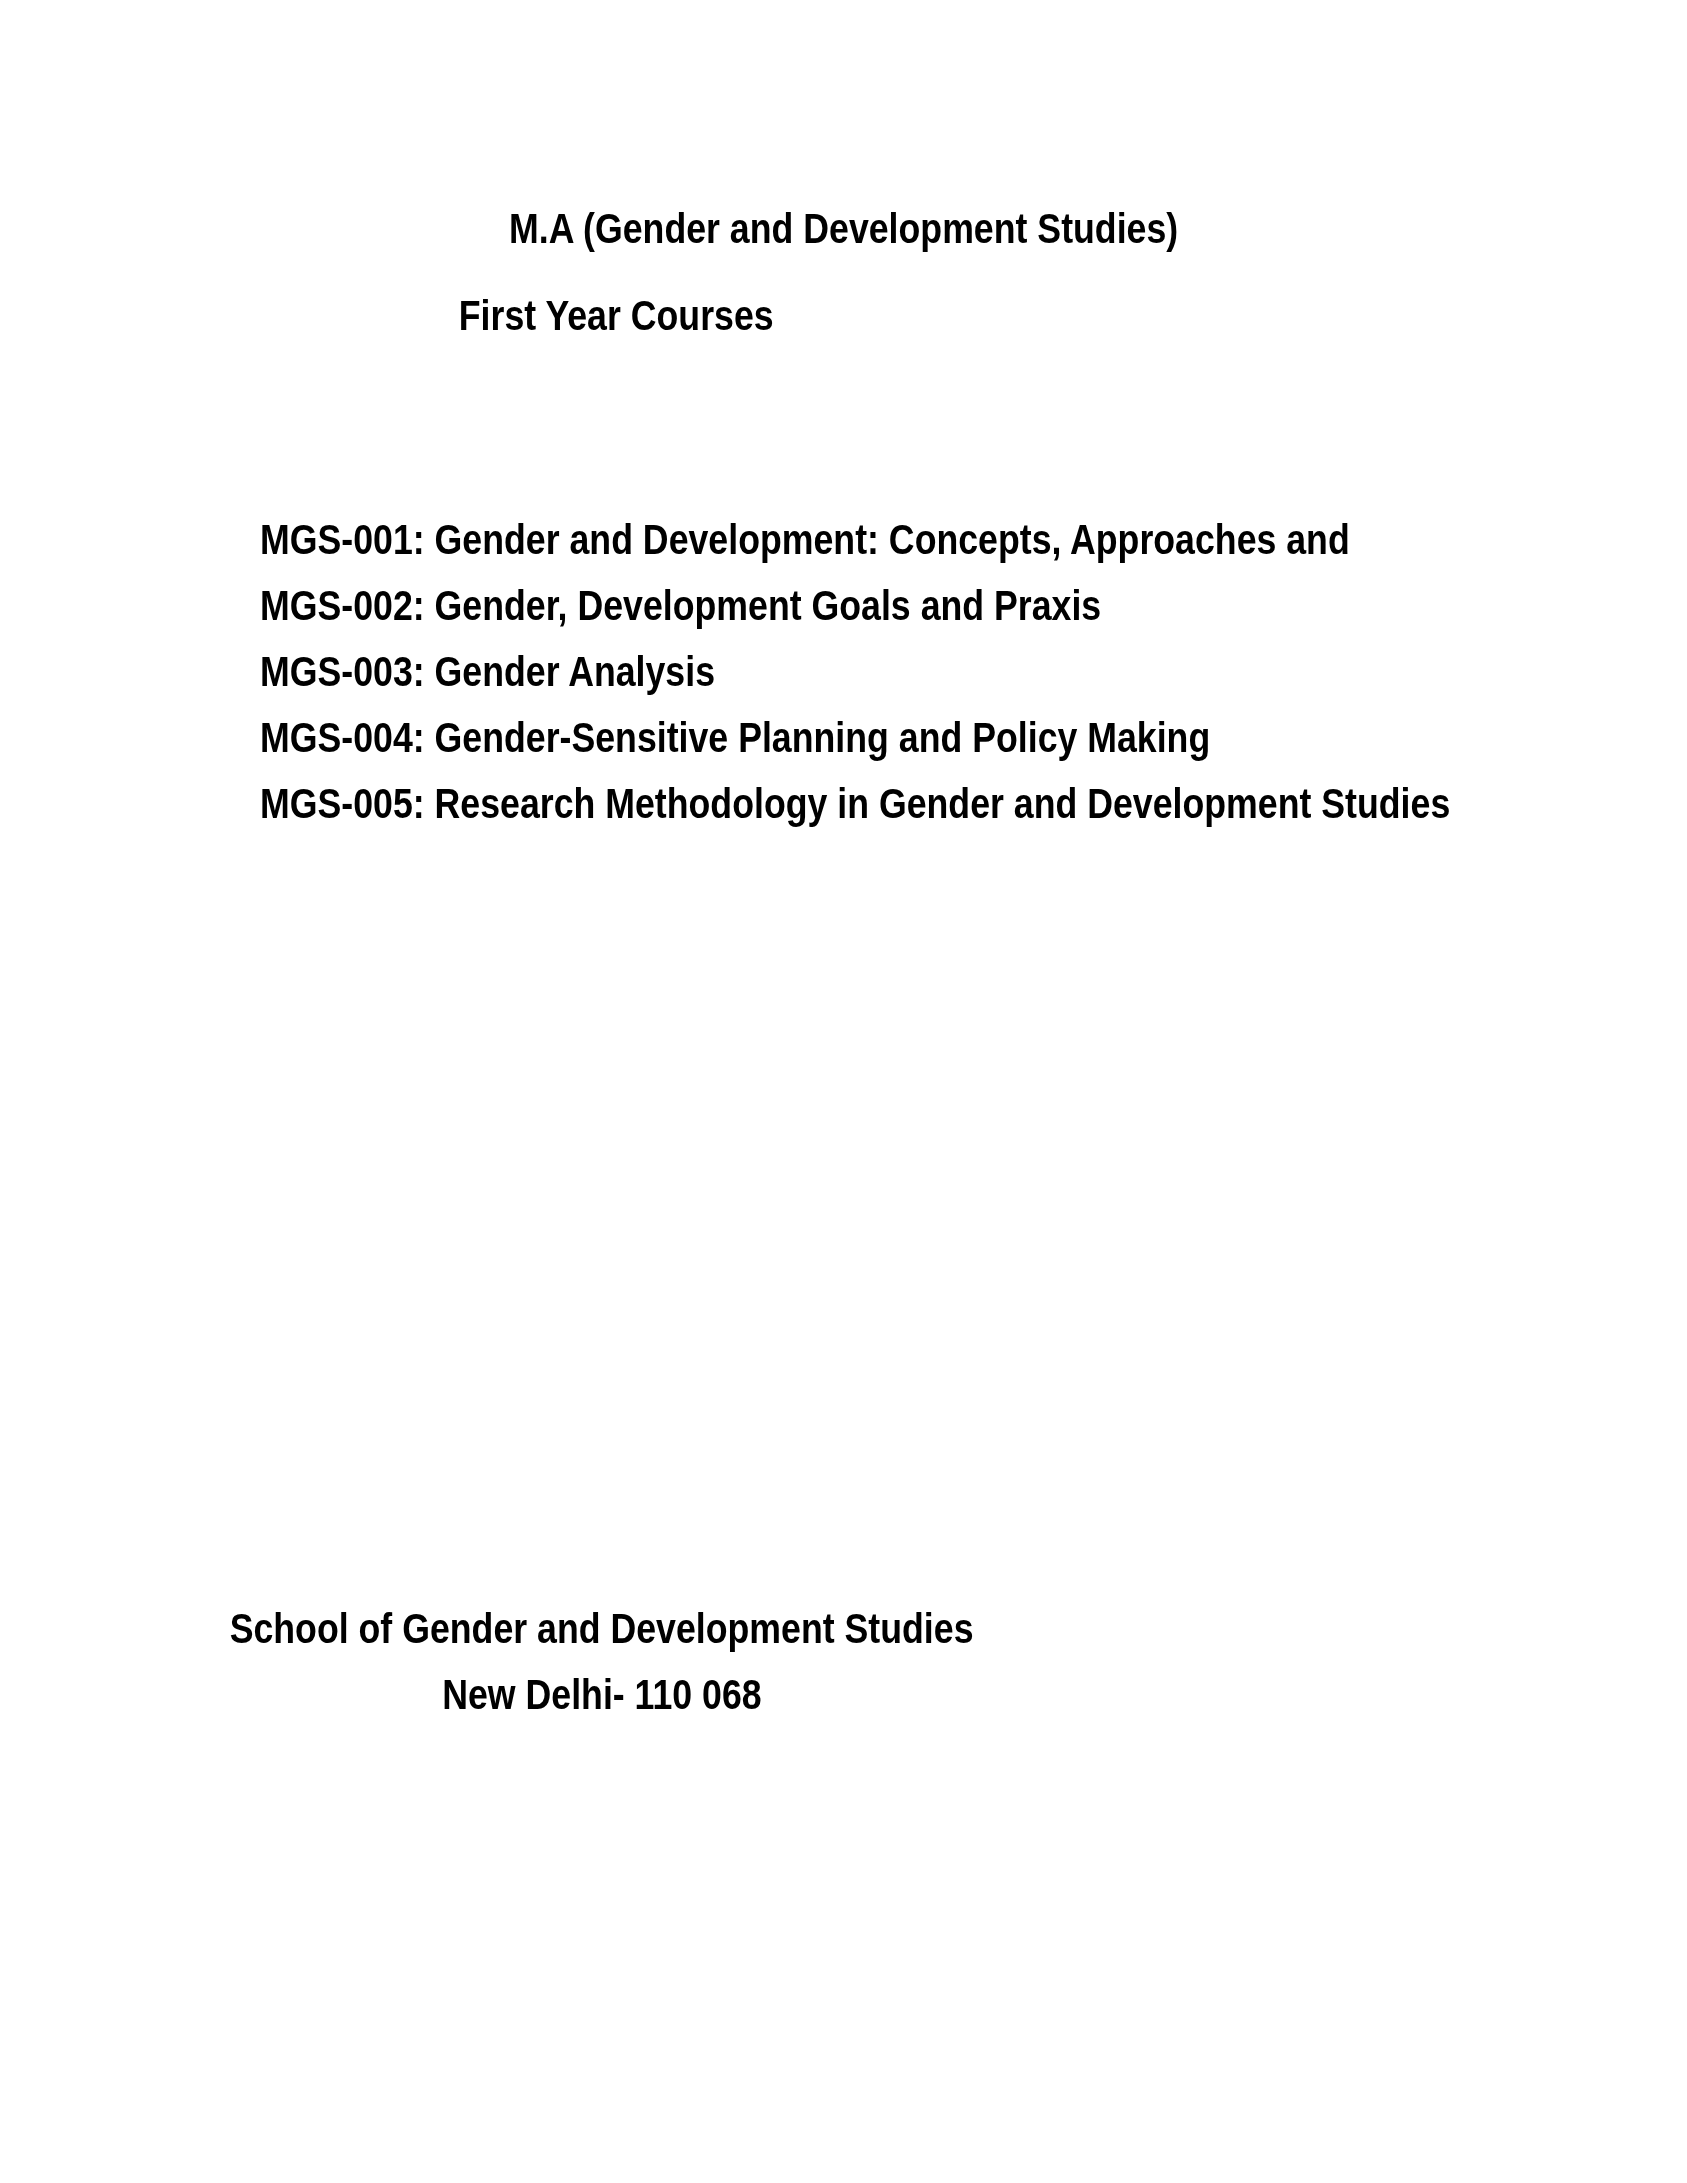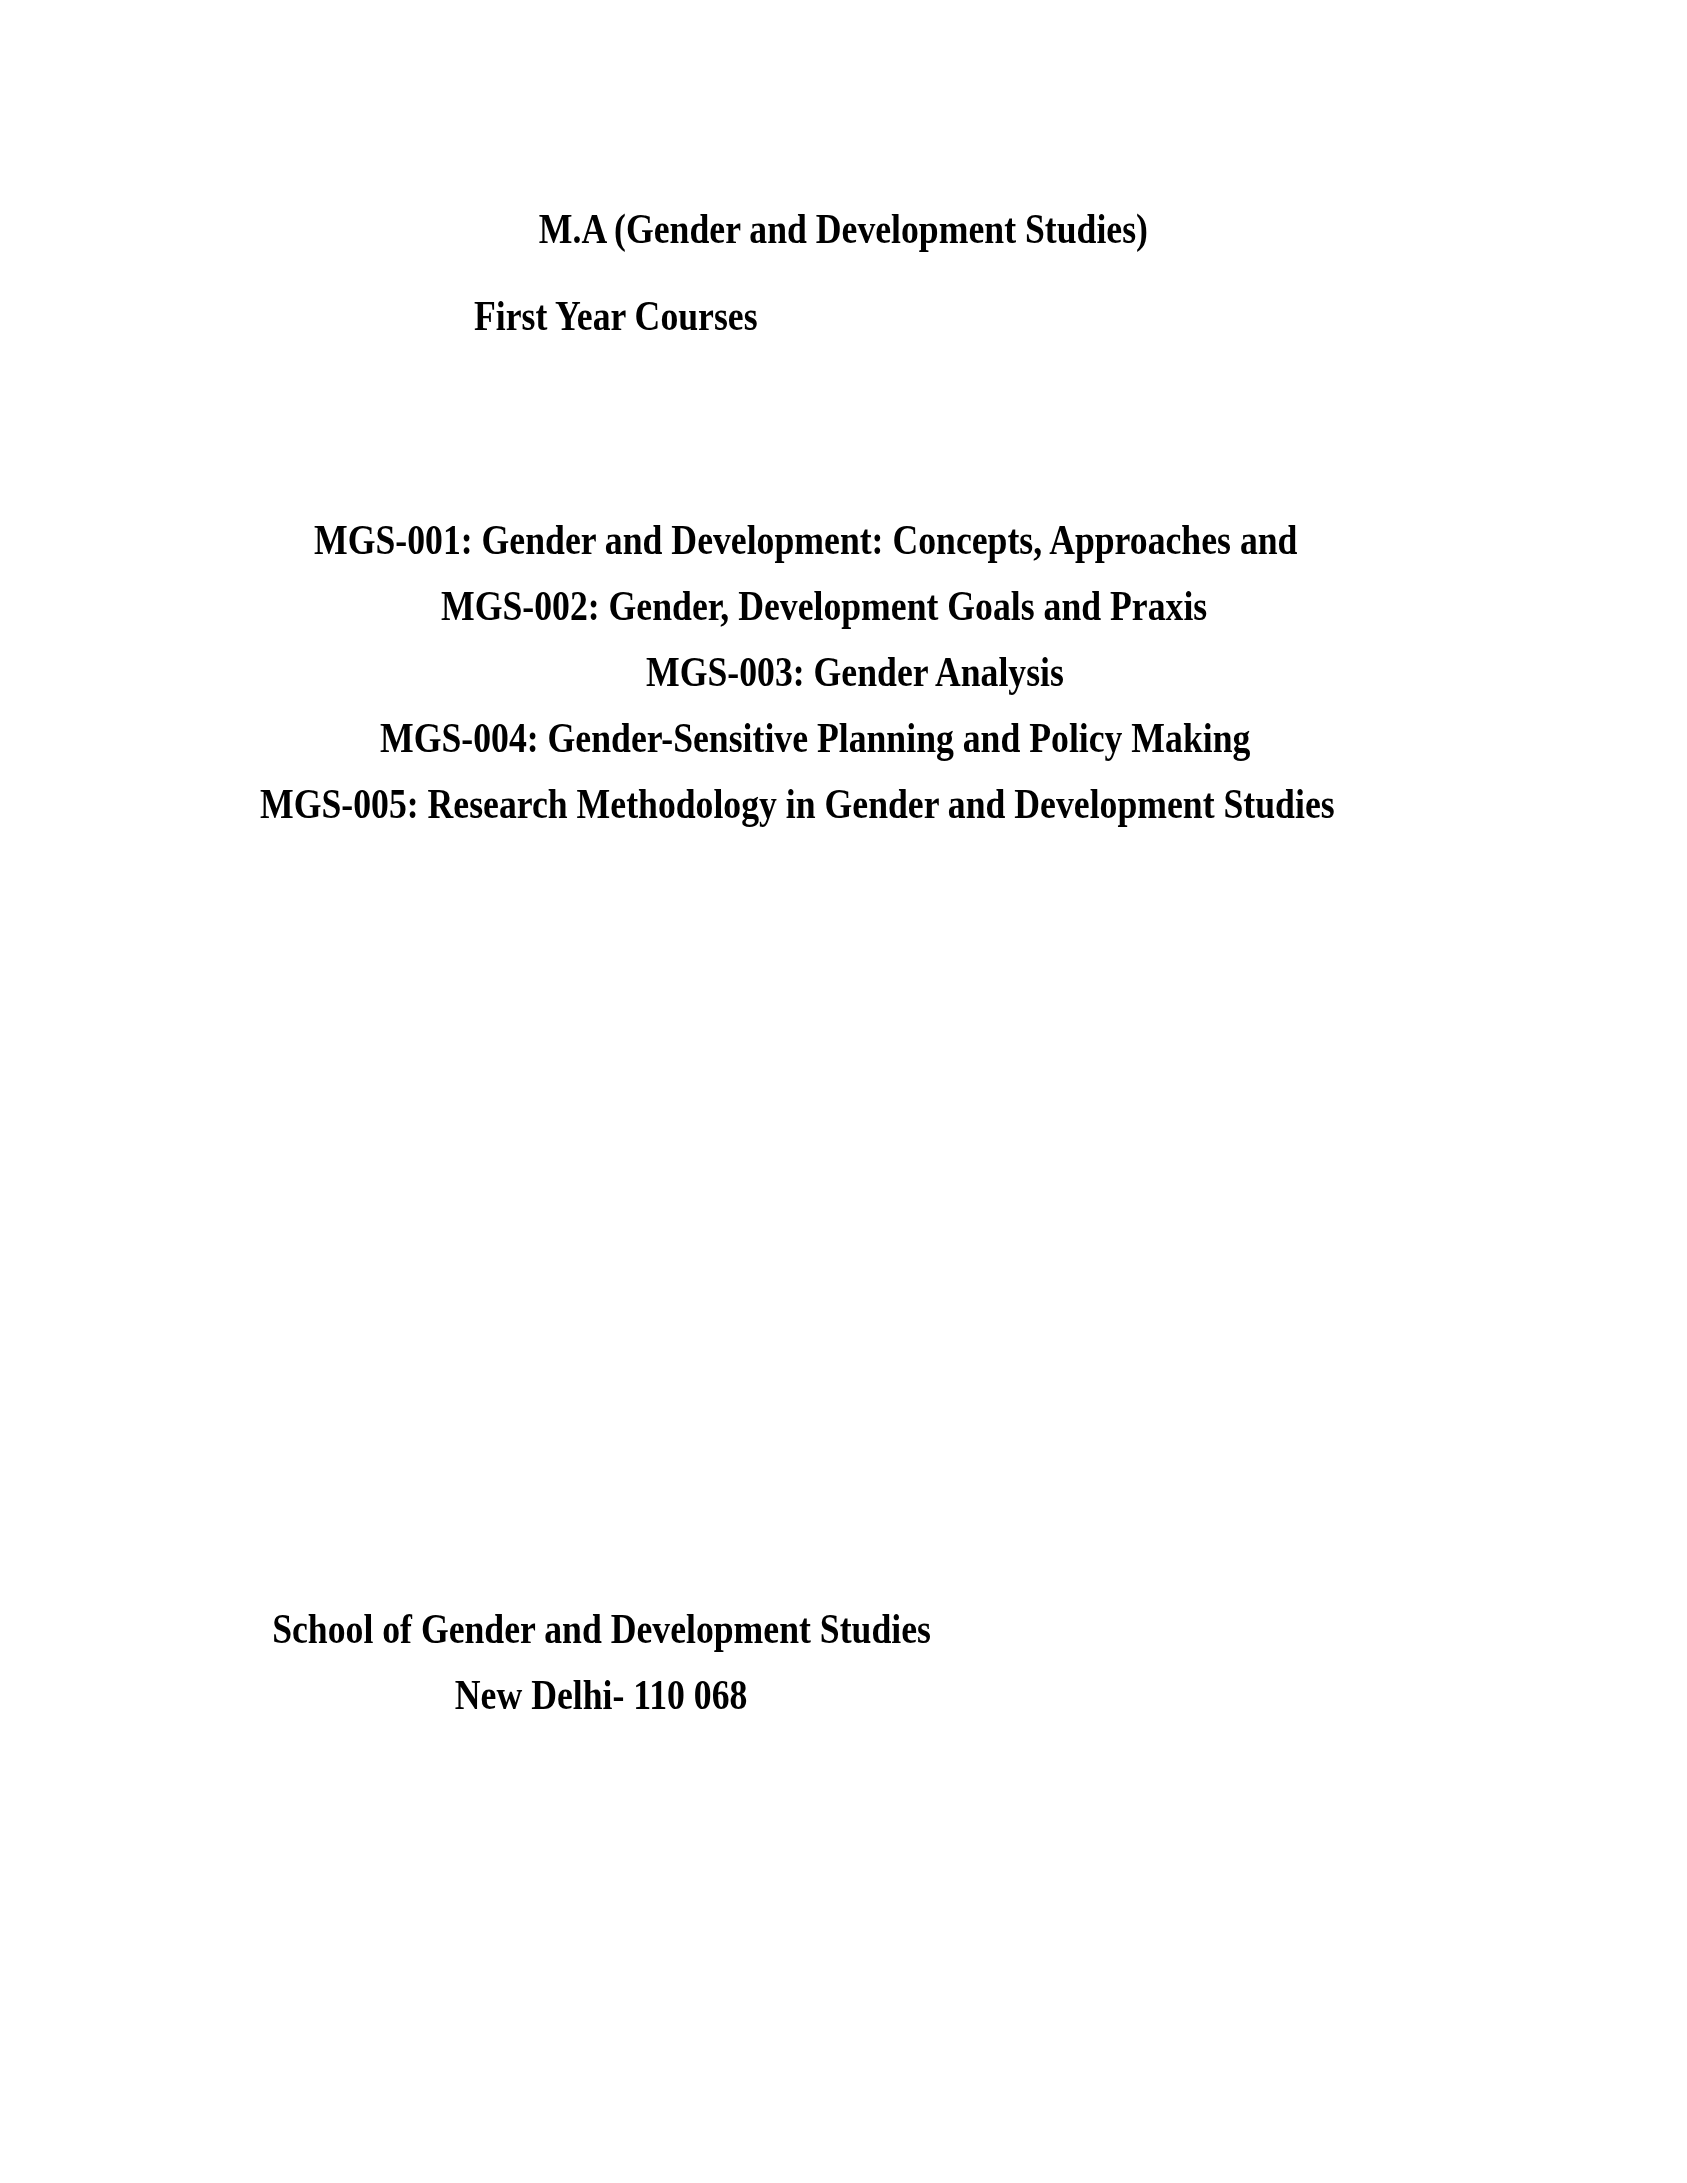--- a/index.html
+++ b/index.html
@@ -6,29 +6,28 @@
     margin: 0;
     padding: 0;
     background: #ffffff;
   }
   .page {
     position: relative;
     width: 1687px;
     height: 2183px;
     background: #ffffff;
     overflow: hidden;
-    font-family: Liberation Serif, serif;
+    font-family: Liberation Sans, sans-serif;
     font-weight: bold;
     color: #000000;
   }
   .line {
     line-height: 66px;
     font-size: 42px;
     white-space: nowrap;
-    text-align: center;
   }
   
   .tx {
     display: inline-block;
     transform: scaleX(0.85);
     transform-origin: 50% 50%;
   }
   .tx-left {
     display: inline-block;
     transform: scaleX(0.85);

